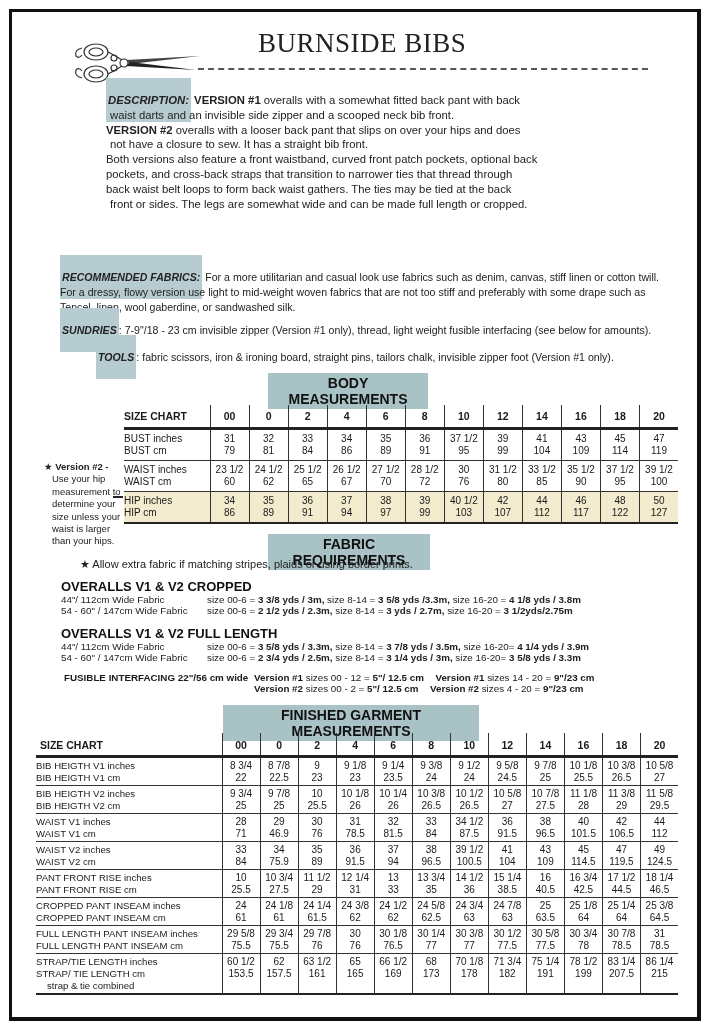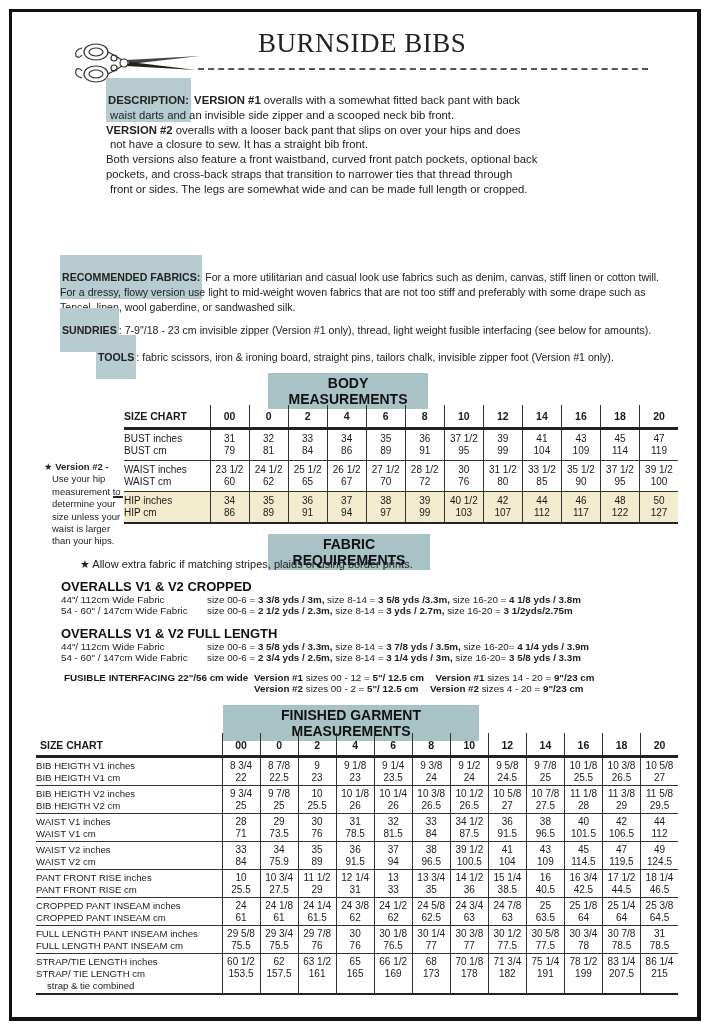--- a/index.html
+++ b/index.html
@@ -3,21 +3,21 @@
 <meta charset="utf-8">
 <style>
   * { box-sizing: border-box; margin: 0; padding: 0; }
   html, body { width: 710px; height: 1024px; background: #ffffff; overflow: hidden; }
   body { font-family: "Liberation Sans", sans-serif; color: #1a1a1a; position: relative; }
   .frame { position: absolute; left: 9px; top: 9px; width: 692px; height: 1022px; border: 3px solid #111; border-bottom-width: 4px; border-right-width: 4px; height: 1012px; }
   .title { position: absolute; left: 258px; top: 28px; font-family: "Liberation Serif", serif; font-size: 27px; letter-spacing: 0.5px; color: #222; font-weight: normal; }
   .scissors { position: absolute; left: 68px; top: 38px; width: 150px; height: 50px; }
   .dash { position: absolute; left: 198px; top: 68px; width: 450px; border-top: 2px dashed #555; }
   .p { position: absolute; font-size: 11.3px; line-height: 14.8px; color: #222; }
-  .hl { background: #b7ccd1; font-weight: bold; padding: 16px 2px; }
+  .hl { background: #b7ccd1; font-weight: bold; padding: 16px 2px; font-style: italic; }
   b { font-weight: bold; }
   .banner { position: absolute; background: #a9c2c6; font-weight: bold; font-size: 14px; padding: 2px 6px; color: #111; text-align: center; }
   table { border-collapse: collapse; position: absolute; font-size: 10px; }
   td, th { text-align: center; line-height: 12px; }
   .bm th { font-size: 10.5px; font-weight: bold; padding: 5px 0 5px 0; border-left: 1px solid #333; }
   .bm th:first-child { border-left: none; text-align: left; }
   .bm thead tr { border-bottom: 3px solid #222; }
   .bm td { border-left: 1px solid #333; padding: 3px 0; vertical-align: top; }
   .bm td:first-child { border-left: none; text-align: left; }
   .bm tbody tr { border-bottom: 1px solid #333; }
@@ -62,20 +62,21 @@
 <div class="dash"></div>
 <h1 class="title">BURNSIDE BIBS</h1>
 
 <div class="p" style="left:106px; top:93px; width:470px;">
   <div><span class="hl">DESCRIPTION:</span> <b>VERSION #1</b><span> overalls with a somewhat fitted back pant with back</span></div>
   <div style="padding-left:4px">waist darts and an invisible side zipper and a scooped neck bib front.</div>
   <div><b>VERSION #2</b><span> overalls with a looser back pant that slips on over your hips and does</span></div>
   <div style="padding-left:4px">not have a closure to sew. It has a straight bib front.</div>
   <div>Both versions also feature a front waistband, curved front patch pockets, optional back</div>
   <div>pockets, and cross-back straps that transition to narrower ties that thread through</div>
+  <div>back waist belt loops to form back waist gathers. The ties may be tied at the back</div>
   <div style="padding-left:4px">front or sides. The legs are somewhat wide and can be made full length or cropped.</div>
 </div>
 
 <div class="p" style="left:60px; top:270px; width:640px; font-size:10.6px; line-height:15px;">
   <div><span class="hl">RECOMMENDED FABRICS:</span><span> For a more utilitarian and casual look use fabrics such as denim, canvas, stiff linen or cotton twill.</span></div>
   <div>For a dressy, flowy version use light to mid-weight woven fabrics that are not too stiff and preferably with some drape such as</div>
   <div>Tencel, linen, wool gaberdine, or sandwashed silk.</div>
 </div>
 
 <div class="p" style="left:60px; top:323px; width:640px; font-size:10.6px;">
@@ -444,21 +445,21 @@
         <td class="cell2">
           <span>WAIST V1  inches</span>
           <span>WAIST V1  cm</span>
         </td>
         <td class="cell2">
           <span>28</span>
           <span>71</span>
         </td>
         <td class="cell2">
           <span>29</span>
-          <span>73.5</span>
+          <span>46.9</span>
         </td>
         <td class="cell2">
           <span>30</span>
           <span>76</span>
         </td>
         <td class="cell2">
           <span>31</span>
           <span>78.5</span>
         </td>
         <td class="cell2">

